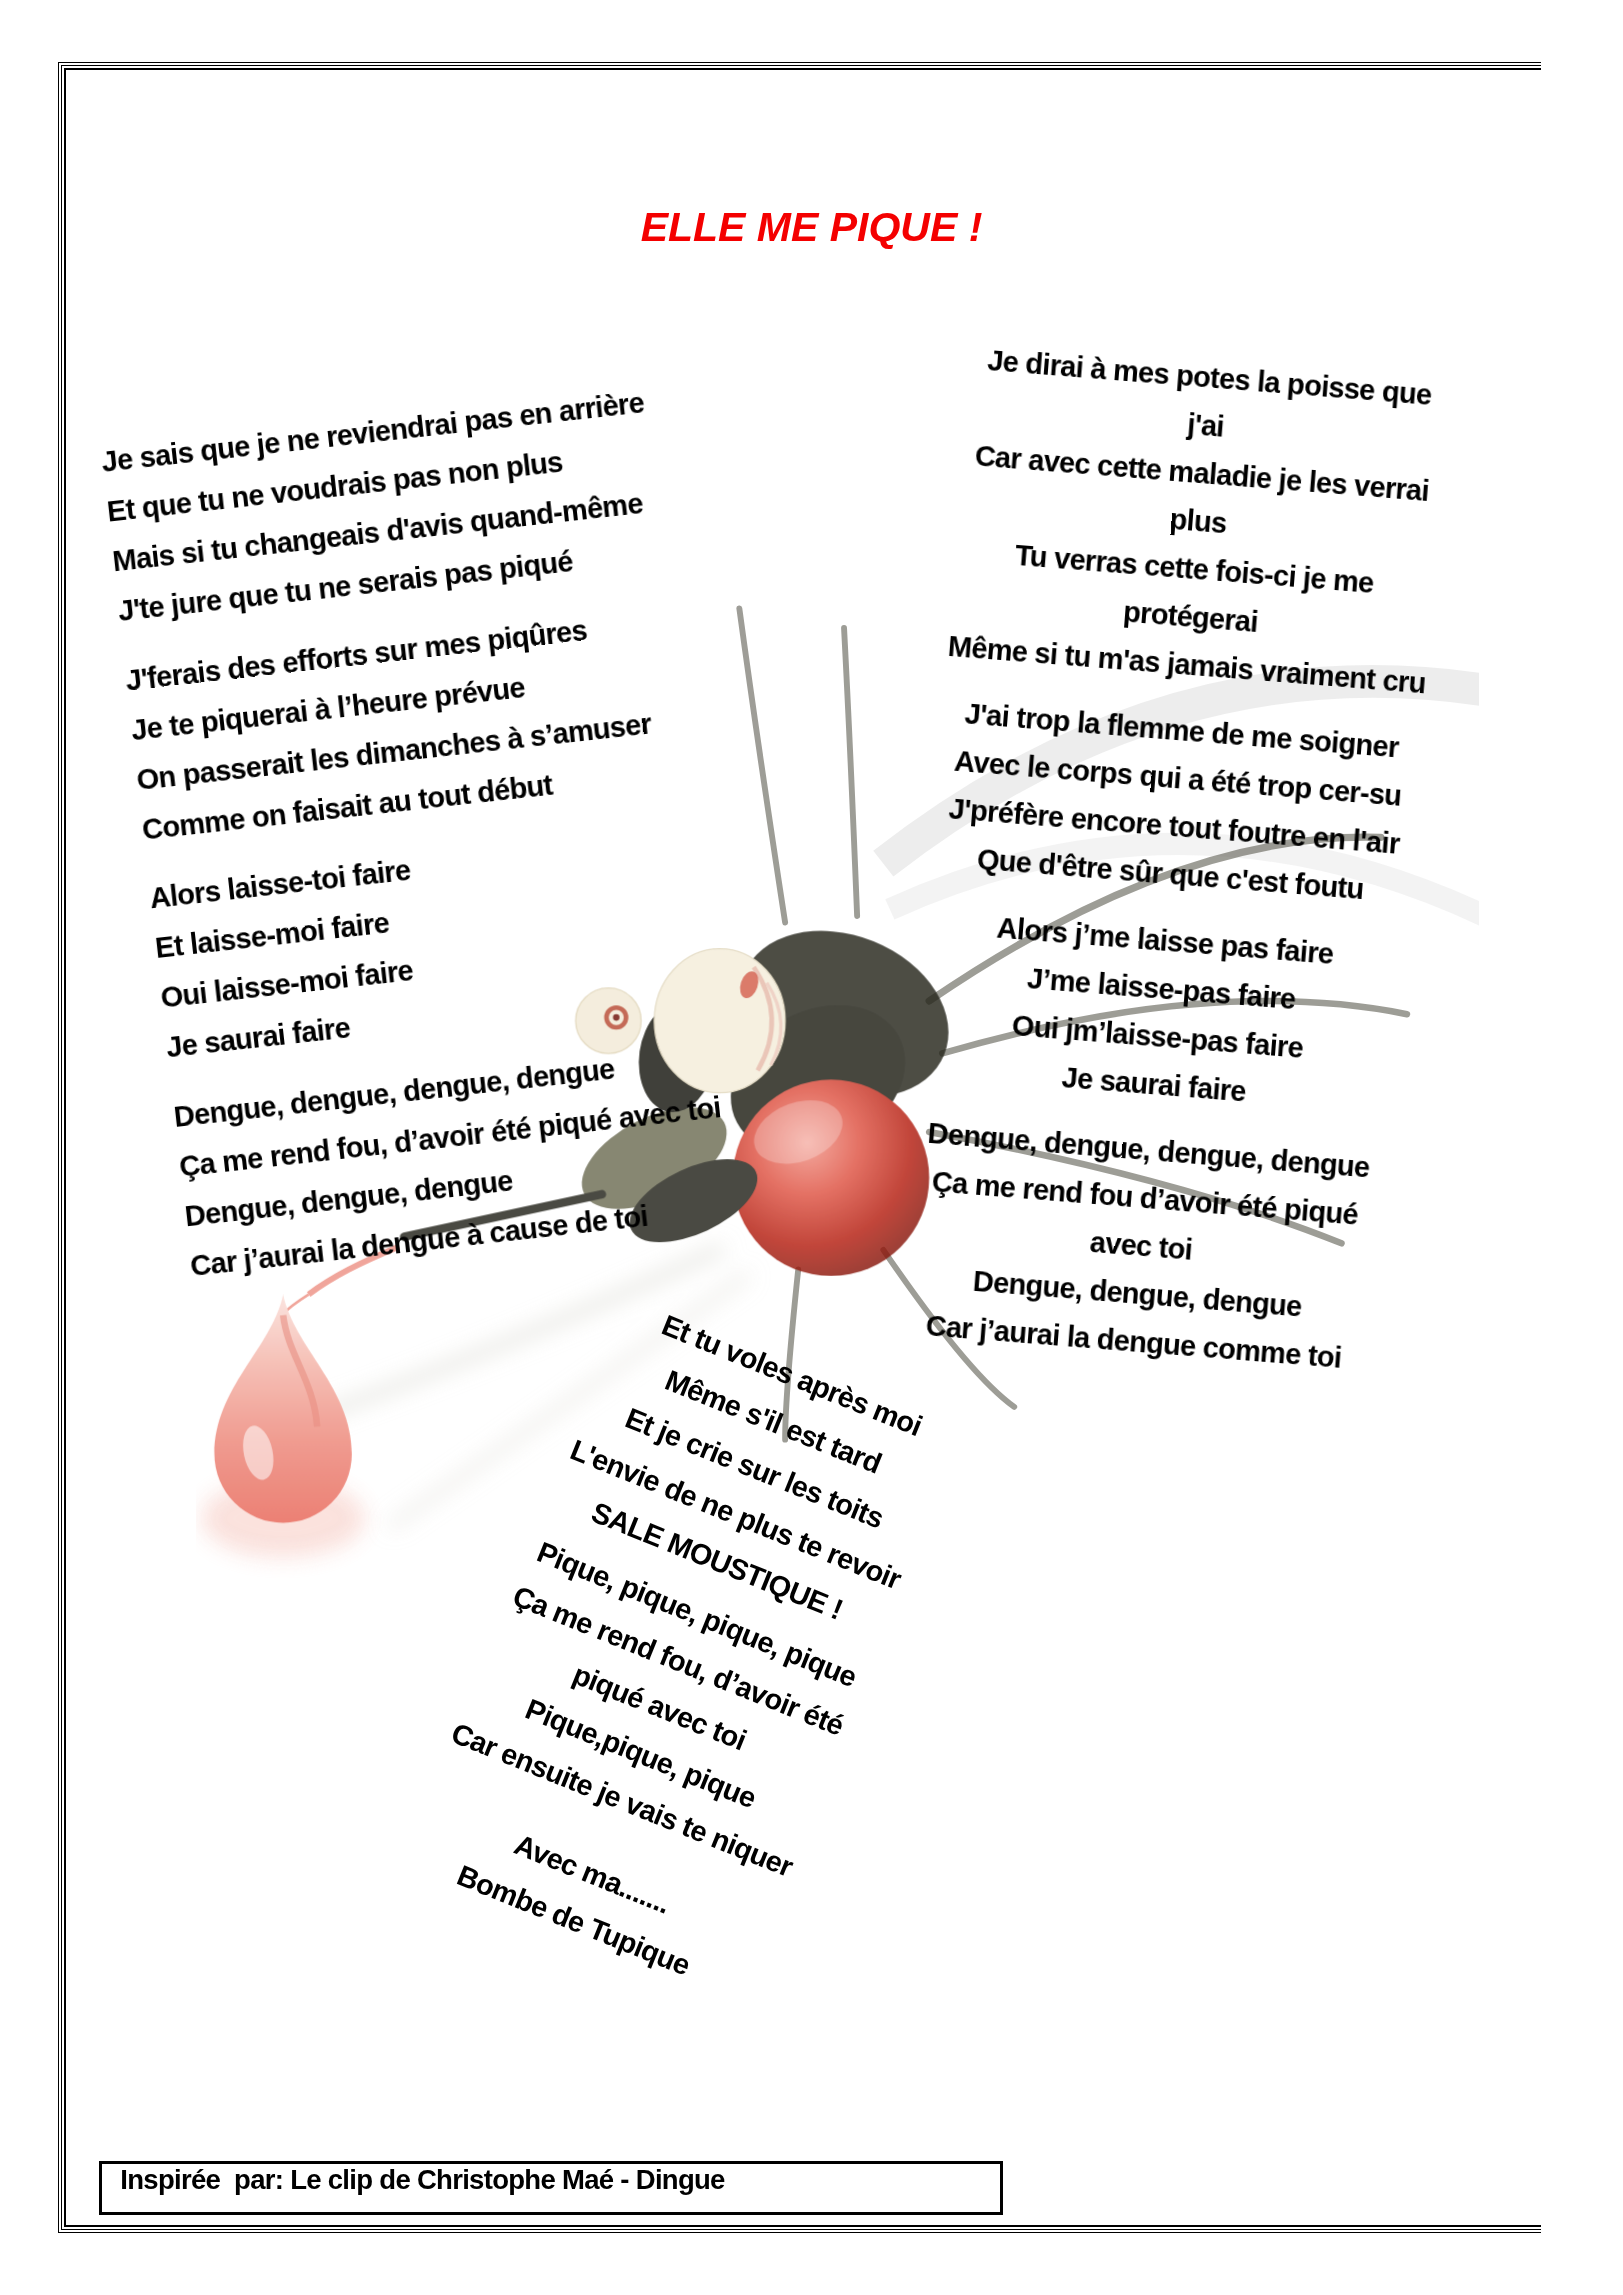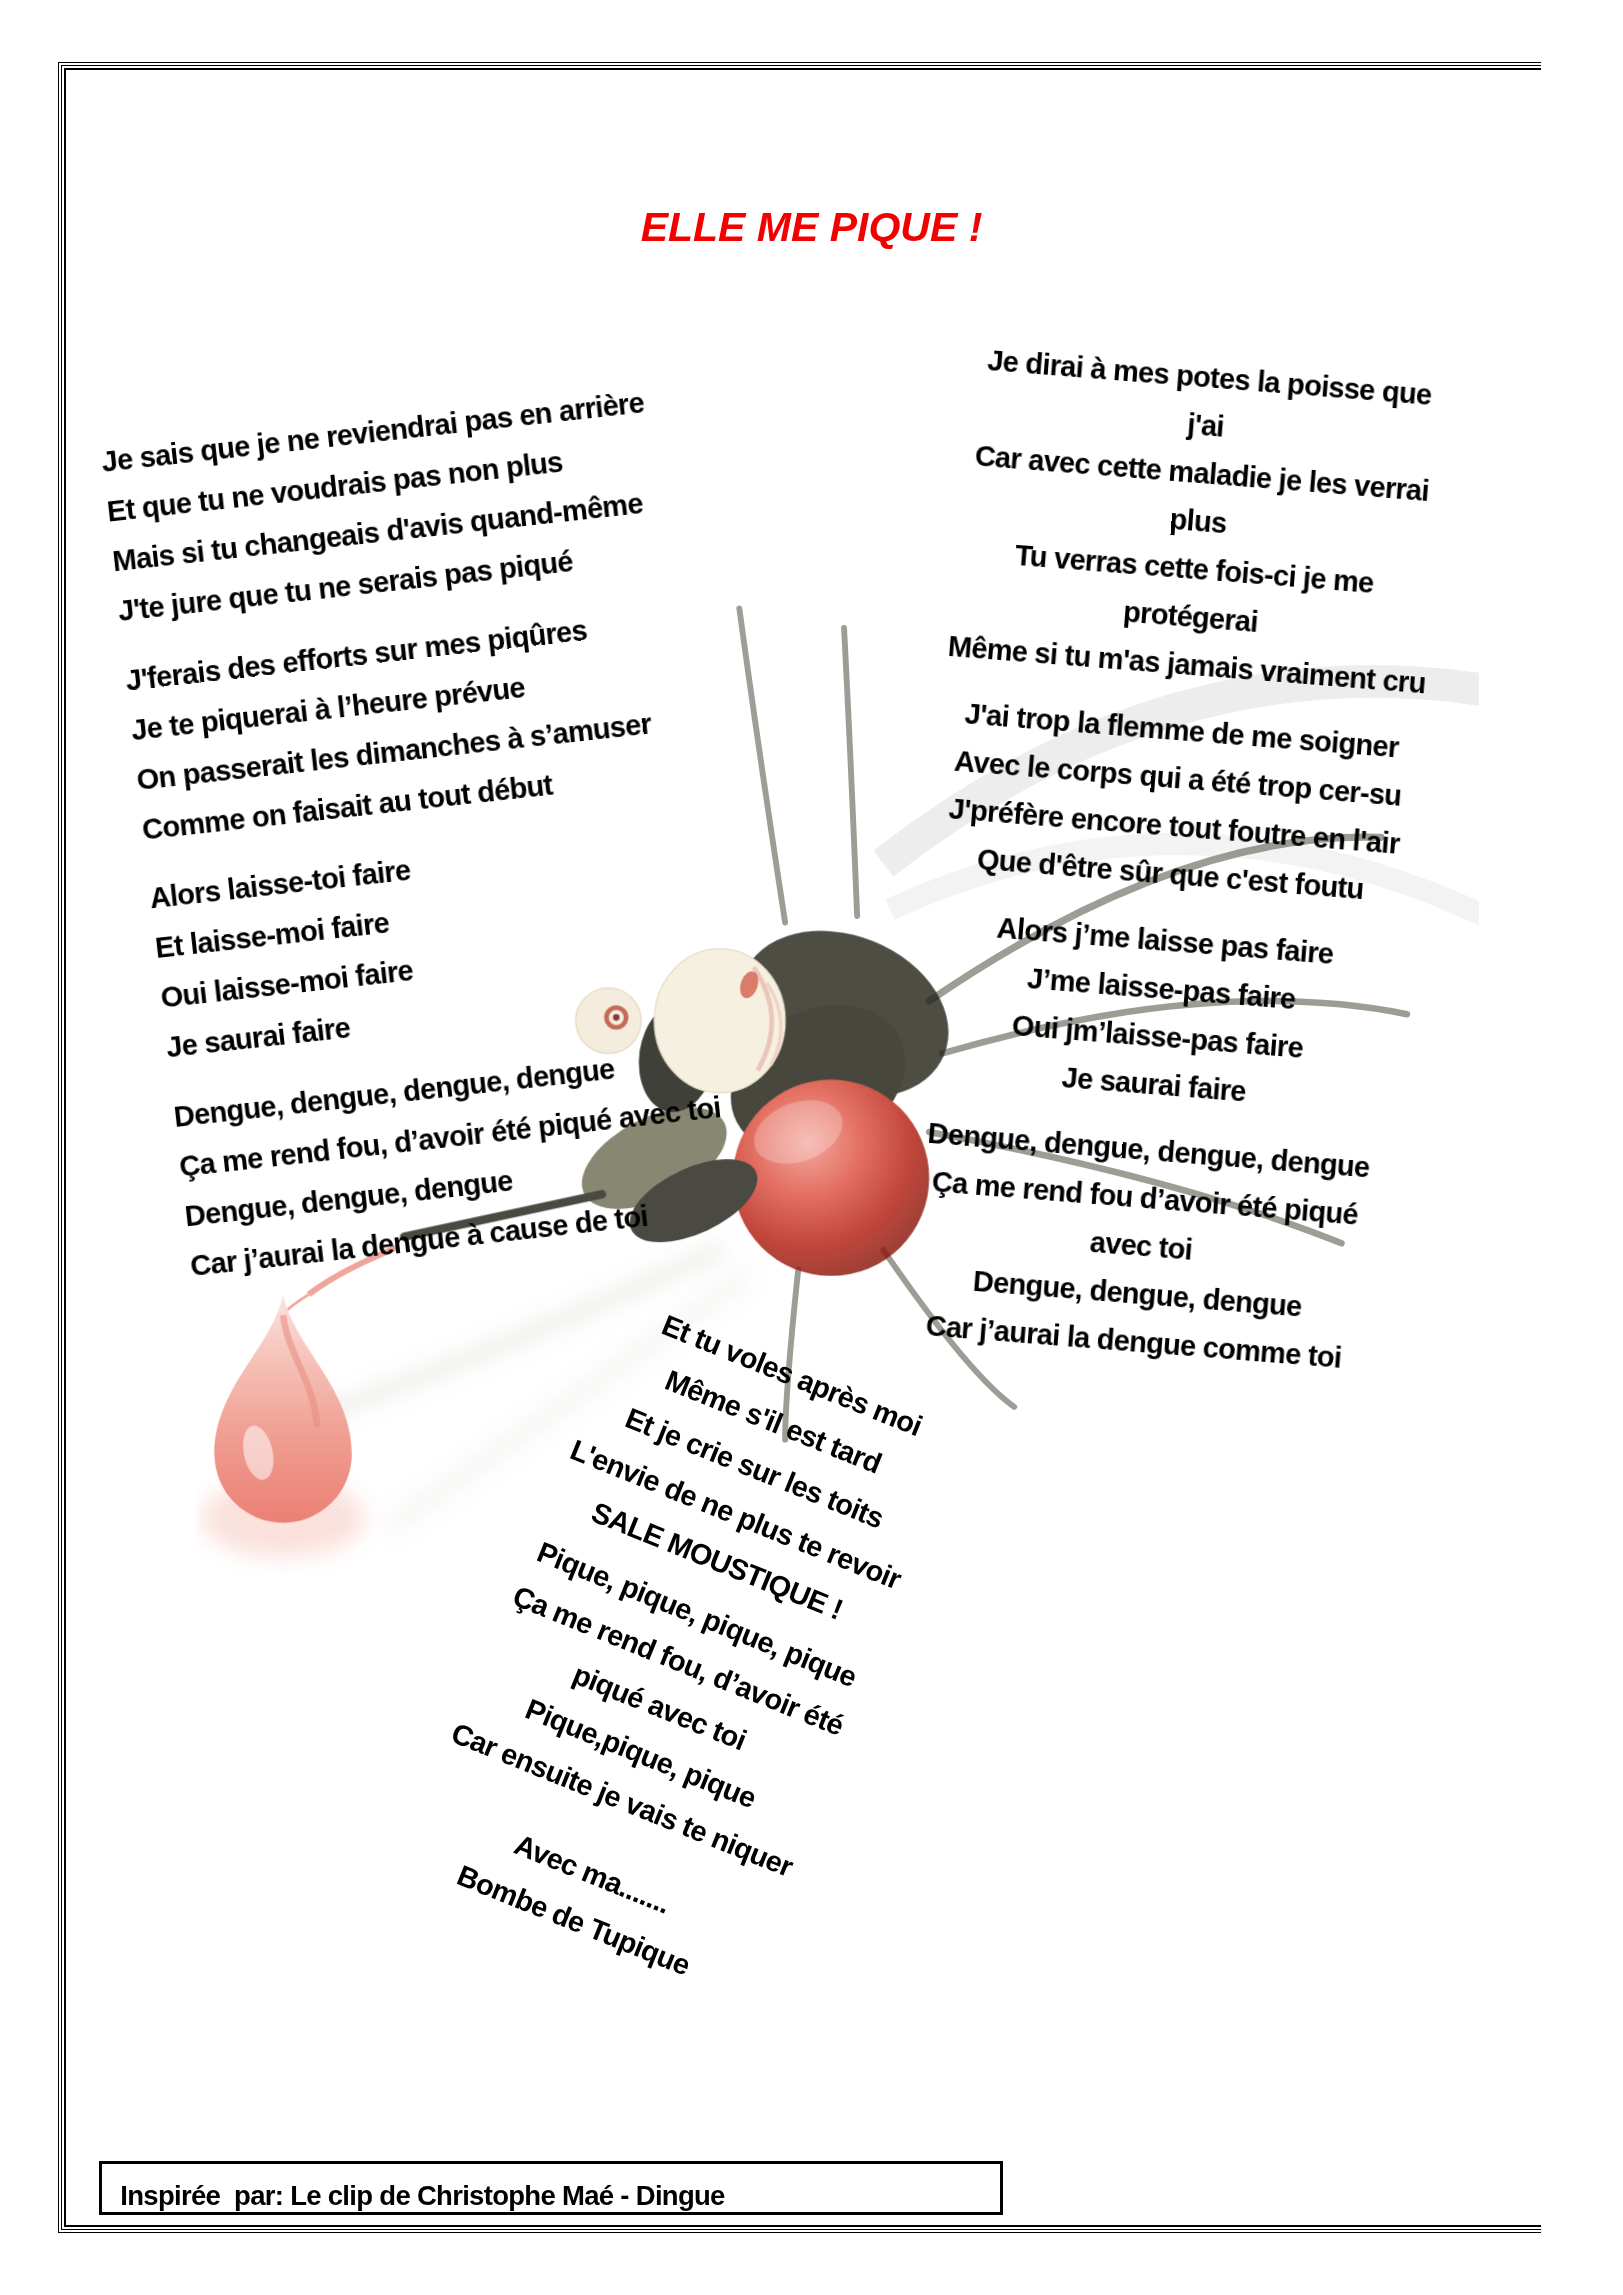--- a/index.html
+++ b/index.html
@@ -35,21 +35,21 @@
   .block-b2 { left:378px; top:1582px; width:563px; line-height:50px; text-align:center;
               transform:rotate(22deg); transform-origin:center; }
   .block-b3 { left:380px; top:1847px; width:406px; line-height:50px; text-align:center;
               transform:rotate(22deg); transform-origin:center; }
 
   .mosquito { position:absolute; left:196px; top:556px; width:1283px; height:1152px; z-index:1; }
 
   .credit-box {
     position:absolute; left:99px; top:2161px; width:904px; height:54px;
     box-sizing:border-box; border:3.3px solid #000; background:#fff; z-index:5;
-    display:flex; align-items:flex-end; padding-left:18.3px;
+    display:flex; align-items:flex-start; padding-left:18.3px;
     font-size:27.5px; font-weight:bold; white-space:pre; letter-spacing:-0.7px;
   }
 </style>
 </head>
 <body>
 
 <div class="page">
 
   <svg class="mosquito" viewBox="0 0 1960 1760" aria-hidden="true">
     <defs>

